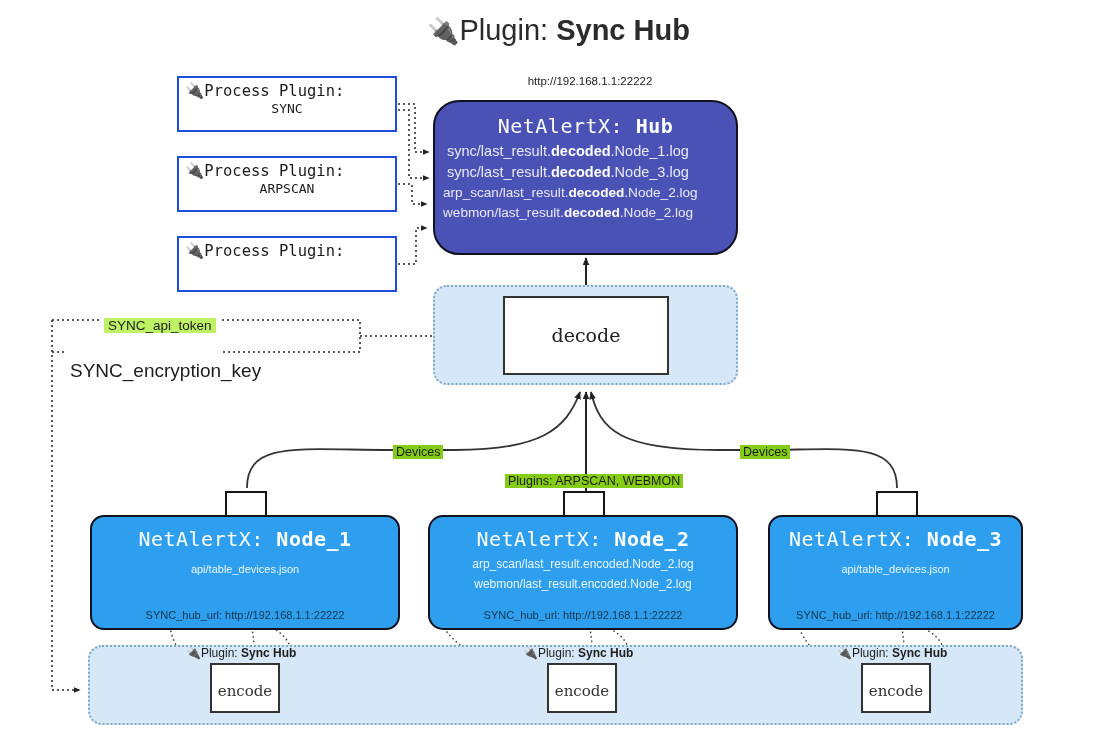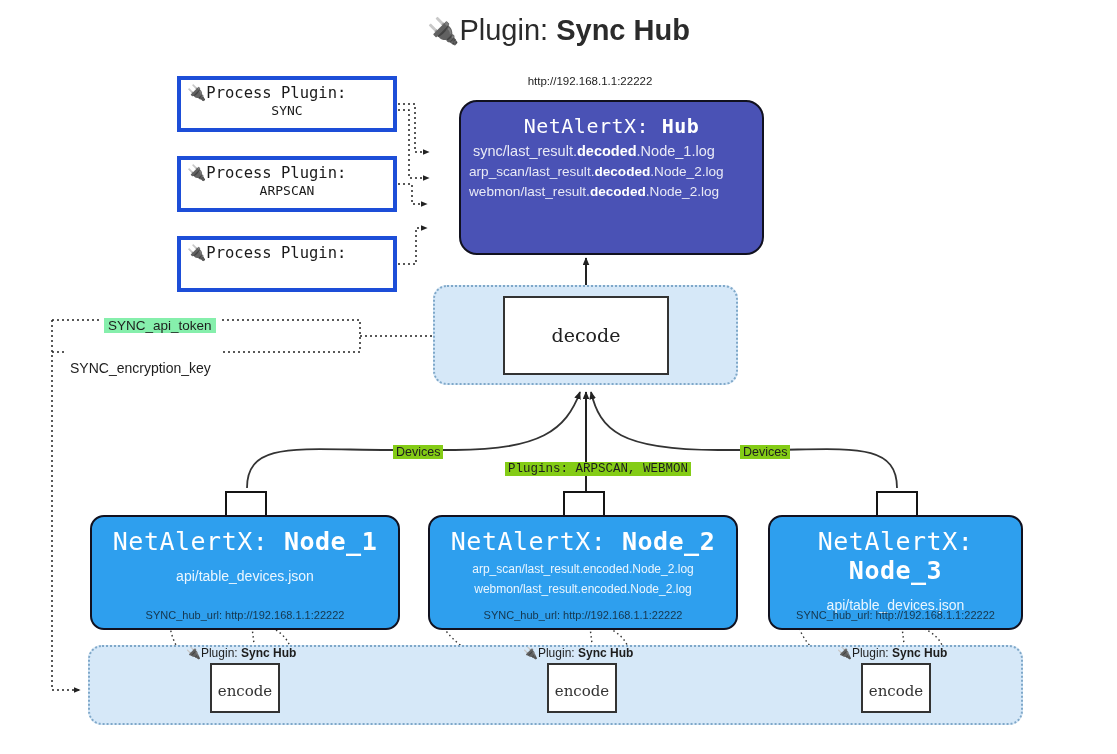--- a/index.html
+++ b/index.html
@@ -11,31 +11,31 @@
 
   
   #title{left:0;top:14px;width:1117px;text-align:center;font-size:29px;
          color:#2b2b2b;white-space:nowrap;}
   #title .plug{font-size:26px;}
   #title .b{font-weight:bold;}
 
   #hub-url{left:425px;top:75px;width:330px;text-align:center;font-size:11.5px;color:#1d1d1d;}
 
   
-  #hub{left:459px;top:100px;width:305px;height:155px;background:#4a52b5;
-       border:2.5px solid #11111f;border-radius:18px;}
+  #hub{left:433px;top:100px;width:305px;height:155px;background:#4a52b5;
+       border:2.5px solid #11111f;border-radius:26px;}
   #hub .hub-title{margin-top:12px;text-align:center;font-size:20px;color:#ffffff;
        font-family:"DejaVu Sans Mono","Liberation Mono",monospace;letter-spacing:.5px;}
   #hub .hub-title b{color:#ffffff;font-weight:bold;}
   #hub .line{color:#e9eaf6;font-size:14.5px;margin-top:5px;padding-left:12px;white-space:nowrap;}
   #hub .line.small{font-size:13.6px;padding-left:8px;}
   #hub .line b{color:#ffffff;font-weight:bold;}
 
   
-  .procbox{width:220px;height:56px;background:#ffffff;border:4px solid #1d4ed8;}
+  .procbox{width:220px;height:56px;background:#ffffff;border:2px solid #1d4ed8;}
   .procbox .r1{font-family:"DejaVu Sans Mono","Liberation Mono",monospace;font-size:15.5px;
        padding-left:6px;margin-top:4px;white-space:nowrap;}
   .procbox .r2{font-family:"DejaVu Sans Mono","Liberation Mono",monospace;font-size:13px;
        text-align:center;margin-top:1px;}
   #proc0{left:177px;top:76px;}
   #proc1{left:177px;top:156px;}
   #proc2{left:177px;top:236px;}
 
   
   .band{background:#d6e8f8;border:2px dotted #7fa8c9;border-radius:14px;}
@@ -55,44 +55,44 @@
   #enc2{left:861px;}
 
   .plabel{font-size:12px;white-space:nowrap;color:#1d1d1d;top:646px;}
   .plabel b{font-weight:bold;}
   #plab0{left:186px;}
   #plab1{left:523px;}
   #plab2{left:837px;}
 
   
   .node{height:115px;background:#2e9fee;border:2.5px solid #11111f;border-radius:14px;top:515px;}
-  .node .ntitle{margin-top:10px;text-align:center;font-size:25px;color:#ffffff;
+  .node .ntitle{margin-top:10px;text-align:center;font-size:20px;color:#ffffff;
       font-family:"DejaVu Sans Mono","Liberation Mono",monospace;letter-spacing:.5px;}
   .node .ntitle b{font-weight:bold;}
-  .node .nline{text-align:center;color:#eaf6ff;font-size:14px;margin-top:12px;white-space:nowrap;}
+  .node .nline{text-align:center;color:#eaf6ff;font-size:11px;margin-top:12px;white-space:nowrap;}
   .node .nline.tight{margin-top:6px;font-size:12px;}
   .node .nurl{position:absolute;left:0;width:100%;bottom:7px;text-align:center;
       font-size:11px;color:#15364d;white-space:nowrap;}
   #node0{left:90px;width:310px;}
-  #node1{left:428px;width:310px;}
+  #node1{left:428px;width:310px;border-radius:15px;}
   #node2{left:768px;width:255px;}
 
   
   .env{width:42px;height:31px;top:491px;background:#ffffff;border:2px solid #141414;}
   #env0{left:225px;}
   #env1{left:563px;}
   #env2{left:876px;}
 
   
   .elabel{font-size:12.5px;color:#1d1d1d;background:#84cc16;padding:0 3px;white-space:nowrap;}
   #lab-dev-l{left:393px;top:445px;}
   #lab-dev-r{left:740px;top:445px;}
-  #lab-plugins{left:505px;top:462px;font-family:Liberation Mono, monospace;}
-  #lab-token{left:104px;top:318px;background:#86efac;padding:0 4px;font-size:13.5px;}
-  #lab-key{left:66px;top:360px;background:#fff;padding:0 4px;font-size:14px;}
+  #lab-plugins{left:505px;top:474px;}
+  #lab-token{left:104px;top:318px;background:#bef264;padding:0 4px;font-size:13.5px;}
+  #lab-key{left:66px;top:360px;background:#fff;padding:0 4px;font-size:19px;}
 </style>
 </head>
 <body>
 
 <div id="stage">
 
   <svg id="wires" viewBox="0 0 1117 754">
     <defs>
       <marker id="ah" markerWidth="9" markerHeight="9" refX="7.2" refY="3.4" orient="auto" markerUnits="userSpaceOnUse">
         <path d="M0,0 L8,3.4 L0,6.8 z" fill="#222"></path>
@@ -153,20 +153,21 @@
 
   <div class="abs" id="title">
     <span class="plug">🔌</span><span>Plugin: </span><span class="b">Sync Hub</span>
   </div>
 
   <div class="abs" id="hub-url">http://192.168.1.1:22222</div>
 
   <div class="abs" id="hub">
     <div class="hub-title"><span>NetAlertX: </span><b>Hub</b></div>
     <div class="line"><span>sync/last_result.</span><b>decoded</b><span>.Node_1.log</span></div>
+    <div class="line"><span>sync/last_result.</span><b>decoded</b><span>.Node_3.log</span></div>
     <div class="line small"><span>arp_scan/last_result.</span><b>decoded</b><span>.Node_2.log</span></div>
     <div class="line small"><span>webmon/last_result.</span><b>decoded</b><span>.Node_2.log</span></div>
   </div>
 
   <div class="abs procbox" id="proc0">
     <div class="r1"><span>🔌</span><span>Process Plugin:</span></div>
     <div class="r2">SYNC</div>
   </div>
   <div class="abs procbox" id="proc1">
     <div class="r1"><span>🔌</span><span>Process Plugin:</span></div>

